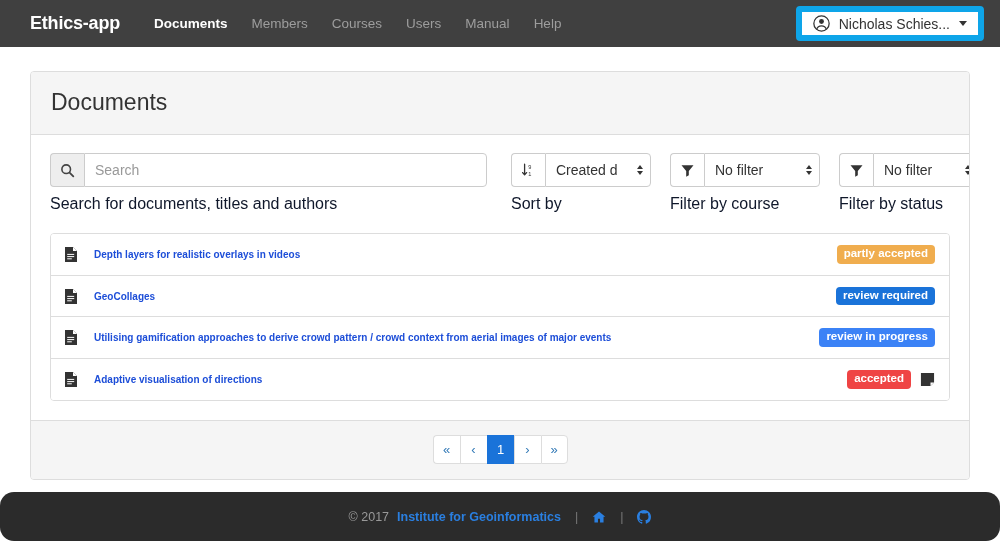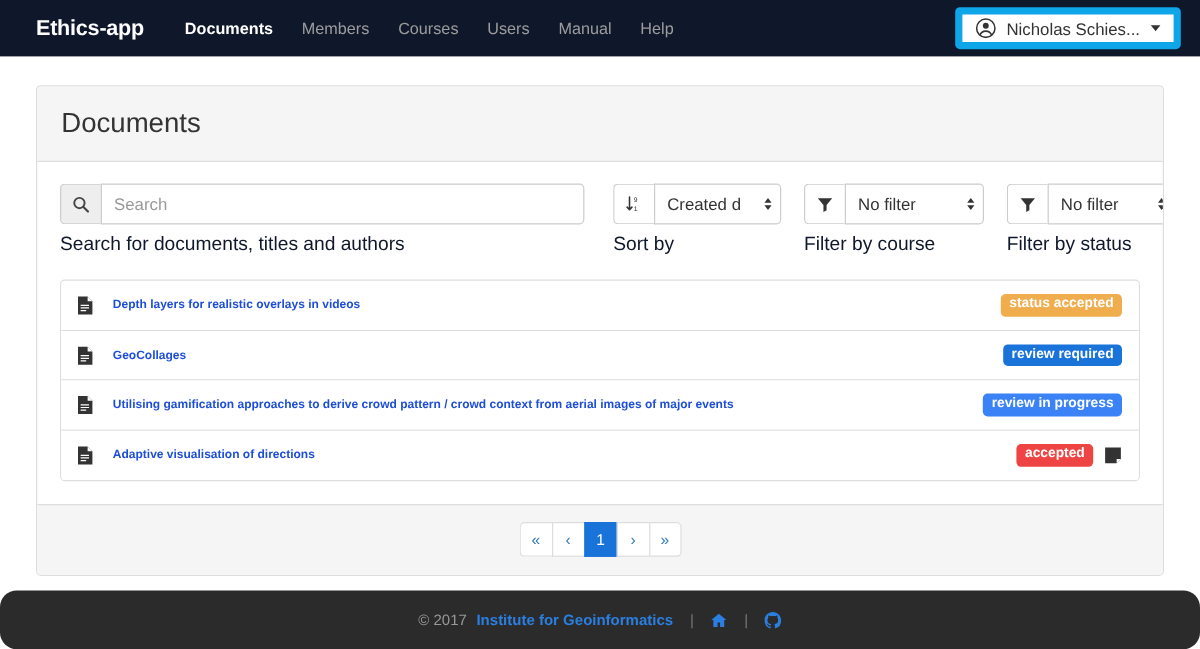--- a/index.html
+++ b/index.html
@@ -9,21 +9,21 @@
     width: 1000px; height: 541px;
     overflow: hidden;
     background: #ffffff;
     font-family: "Liberation Sans", sans-serif;
     -webkit-font-smoothing: antialiased;
   }
 
   
   .navbar {
     height: 47px;
-    background: #0f172a;
+    background: #404040;
     display: flex;
     align-items: center;
     padding: 0 16px 0 30px;
     position: relative;
   }
   .brand {
     color: #ffffff;
     font-size: 18px;
     font-weight: bold;
     letter-spacing: -0.2px;
@@ -363,21 +363,21 @@
         <div class="doc-row">
           <span class="doc-icon">
             <svg width="14" height="17" viewBox="0 0 14 17" fill="none">
               <path d="M1 1h8l4 4v11H1z" fill="#333"></path>
               <path d="M9 1v4h4" fill="#fff"></path>
               <path d="M3.2 8.4h7M3.2 10.6h7M3.2 12.8h4.6" stroke="#fff" stroke-width="1"></path>
             </svg>
           </span>
           <span class="doc-title">Depth layers for realistic overlays in videos</span>
           <span class="spacer"></span>
-          <span class="badge" style="background:#f0ad4e;">status accepted</span>
+          <span class="badge" style="background:#f0ad4e;">partly accepted</span>
         </div>
 
         <div class="doc-row">
           <span class="doc-icon">
             <svg width="14" height="17" viewBox="0 0 14 17" fill="none">
               <path d="M1 1h8l4 4v11H1z" fill="#333"></path>
               <path d="M9 1v4h4" fill="#fff"></path>
               <path d="M3.2 8.4h7M3.2 10.6h7M3.2 12.8h4.6" stroke="#fff" stroke-width="1"></path>
             </svg>
           </span>

